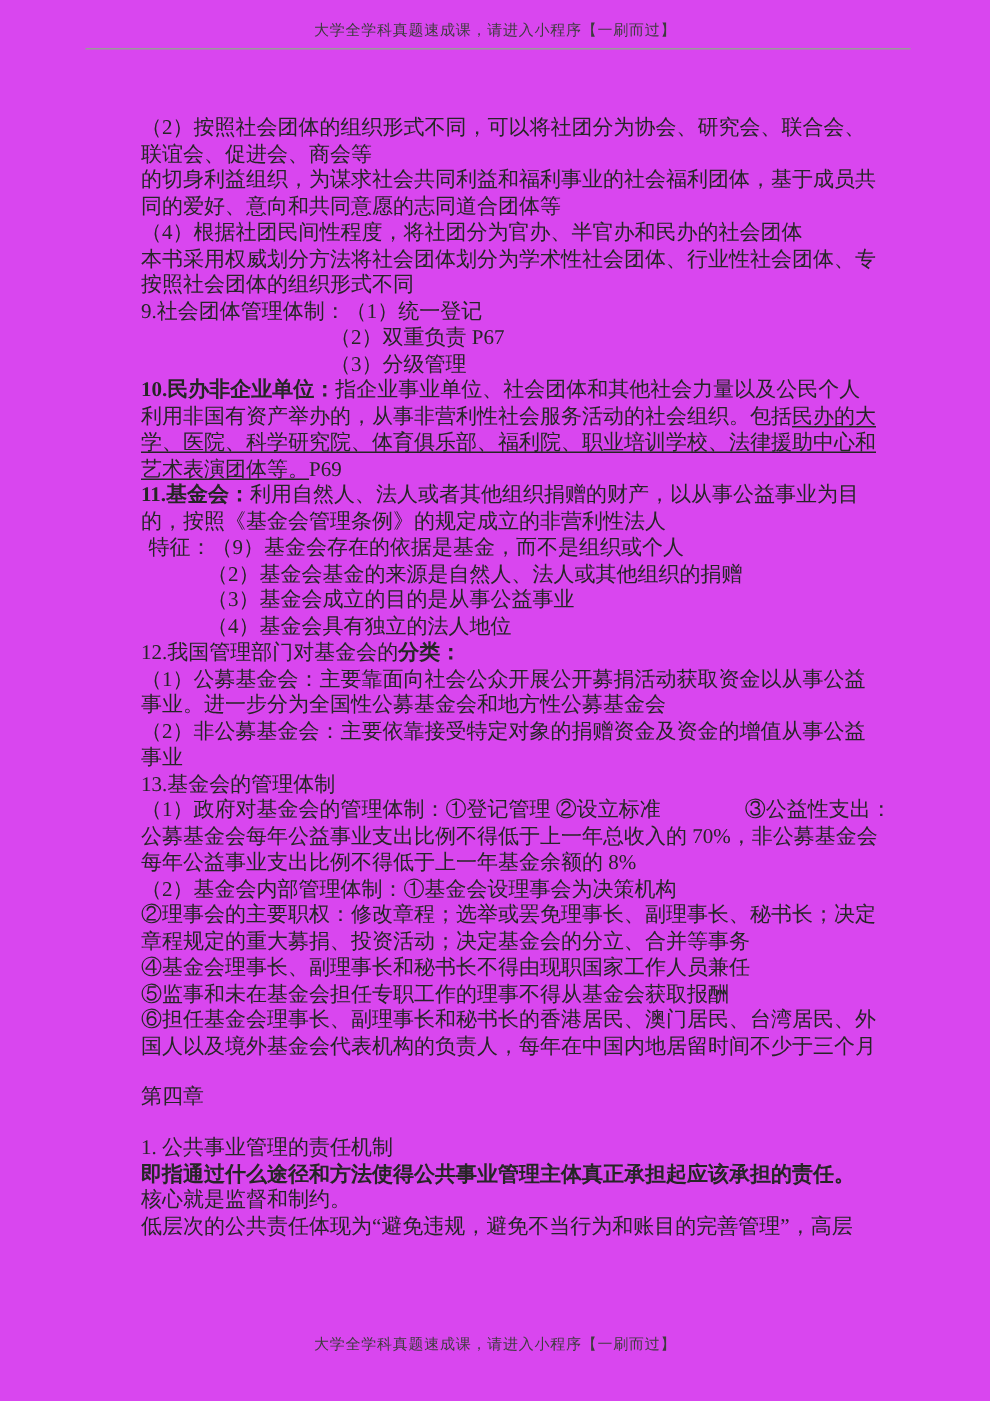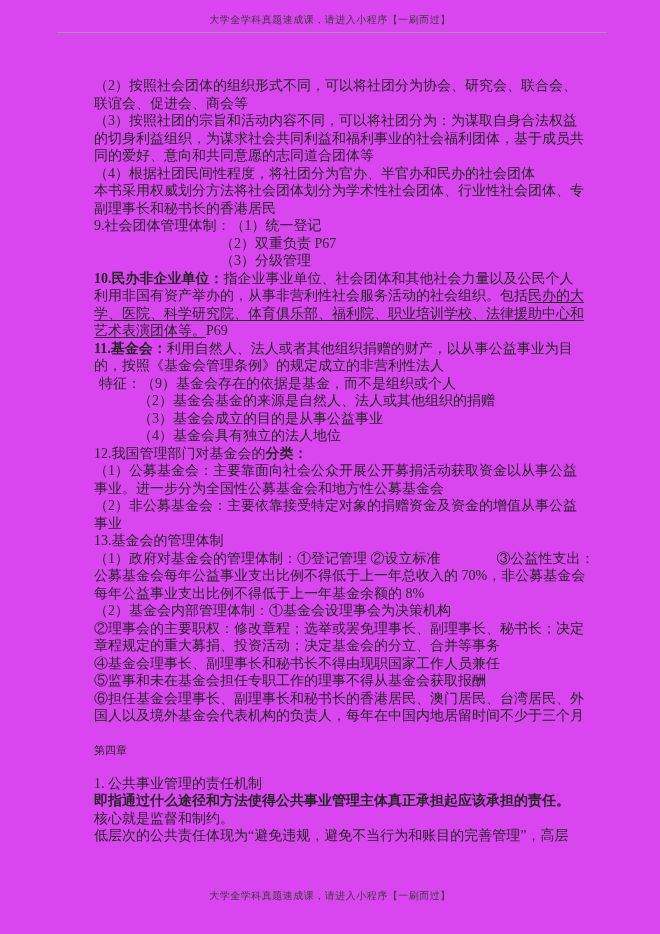--- a/index.html
+++ b/index.html
@@ -29,43 +29,42 @@
     display:block;height:17.5px;line-height:17.5px;
     white-space:pre;
   }
   .line span{display:inline;}
   .ind1{padding-left:44px;}
   .ind2{padding-left:126px;}
   .ind3{padding-left:5px;}
   .b{font-weight:700;}
   .u{text-decoration:underline;text-underline-offset:2px;}
   .chapter{
-    height:auto;line-height:24px;font-size:11px;
+    height:auto;line-height:24px;font-size:14px;
     margin:13px 0 13px 0;
   }
   .ftr-note{
     position:absolute;top:889px;left:0;width:100%;
     text-align:center;font-size:10px;color:#3d3d3d;letter-spacing:.5px;
   }
 </style>
 </head>
 <body>
 
 <div class="page">
   <div class="hdr-note">大学全学科真题速成课，请进入小程序【一刷而过】</div>
   <div class="hdr-line"></div>
   <div class="content">
       <div class="line"><span>（2）按照社会团体的组织形式不同，可以将社团分为协会、研究会、联合会、</span></div>
       <div class="line"><span>联谊会、促进会、商会等</span></div>
-      <div class="line"><span>（3）按照社团的宗旨和活动内容不同，可以将社团分为：为谋取自身合法权益</span></div>
       <div class="line"><span>的切身利益组织，为谋求社会共同利益和福利事业的社会福利团体，基于成员共</span></div>
       <div class="line"><span>同的爱好、意向和共同意愿的志同道合团体等</span></div>
       <div class="line"><span>（4）根据社团民间性程度，将社团分为官办、半官办和民办的社会团体</span></div>
       <div class="line"><span>本书采用权威划分方法将社会团体划分为学术性社会团体、行业性社会团体、专</span></div>
-      <div class="line"><span>副理事长和秘书长的香港居民</span></div>
+      <div class="line"><span>按照社会团体的组织形式不同</span></div>
       <div class="line"><span>9.社会团体管理体制：（1）统一登记</span></div>
       <div class="line ind2"><span>（2）双重负责 P67</span></div>
       <div class="line ind2"><span>（3）分级管理</span></div>
       <div class="line"><span class="b">10.民办非企业单位：</span><span>指企业事业单位、社会团体和其他社会力量以及公民个人</span></div>
       <div class="line"><span>利用非国有资产举办的，从事非营利性社会服务活动的社会组织。包括</span><span class="u">民办的大</span></div>
       <div class="line"><span class="u">学、医院、科学研究院、体育俱乐部、福利院、职业培训学校、法律援助中心和</span></div>
       <div class="line"><span class="u">艺术表演团体等。</span><span>P69</span></div>
       <div class="line"><span class="b">11.基金会：</span><span>利用自然人、法人或者其他组织捐赠的财产，以从事公益事业为目</span></div>
       <div class="line"><span>的，按照《基金会管理条例》的规定成立的非营利性法人</span></div>
       <div class="line ind3"><span>特征：（9）基金会存在的依据是基金，而不是组织或个人</span></div>

